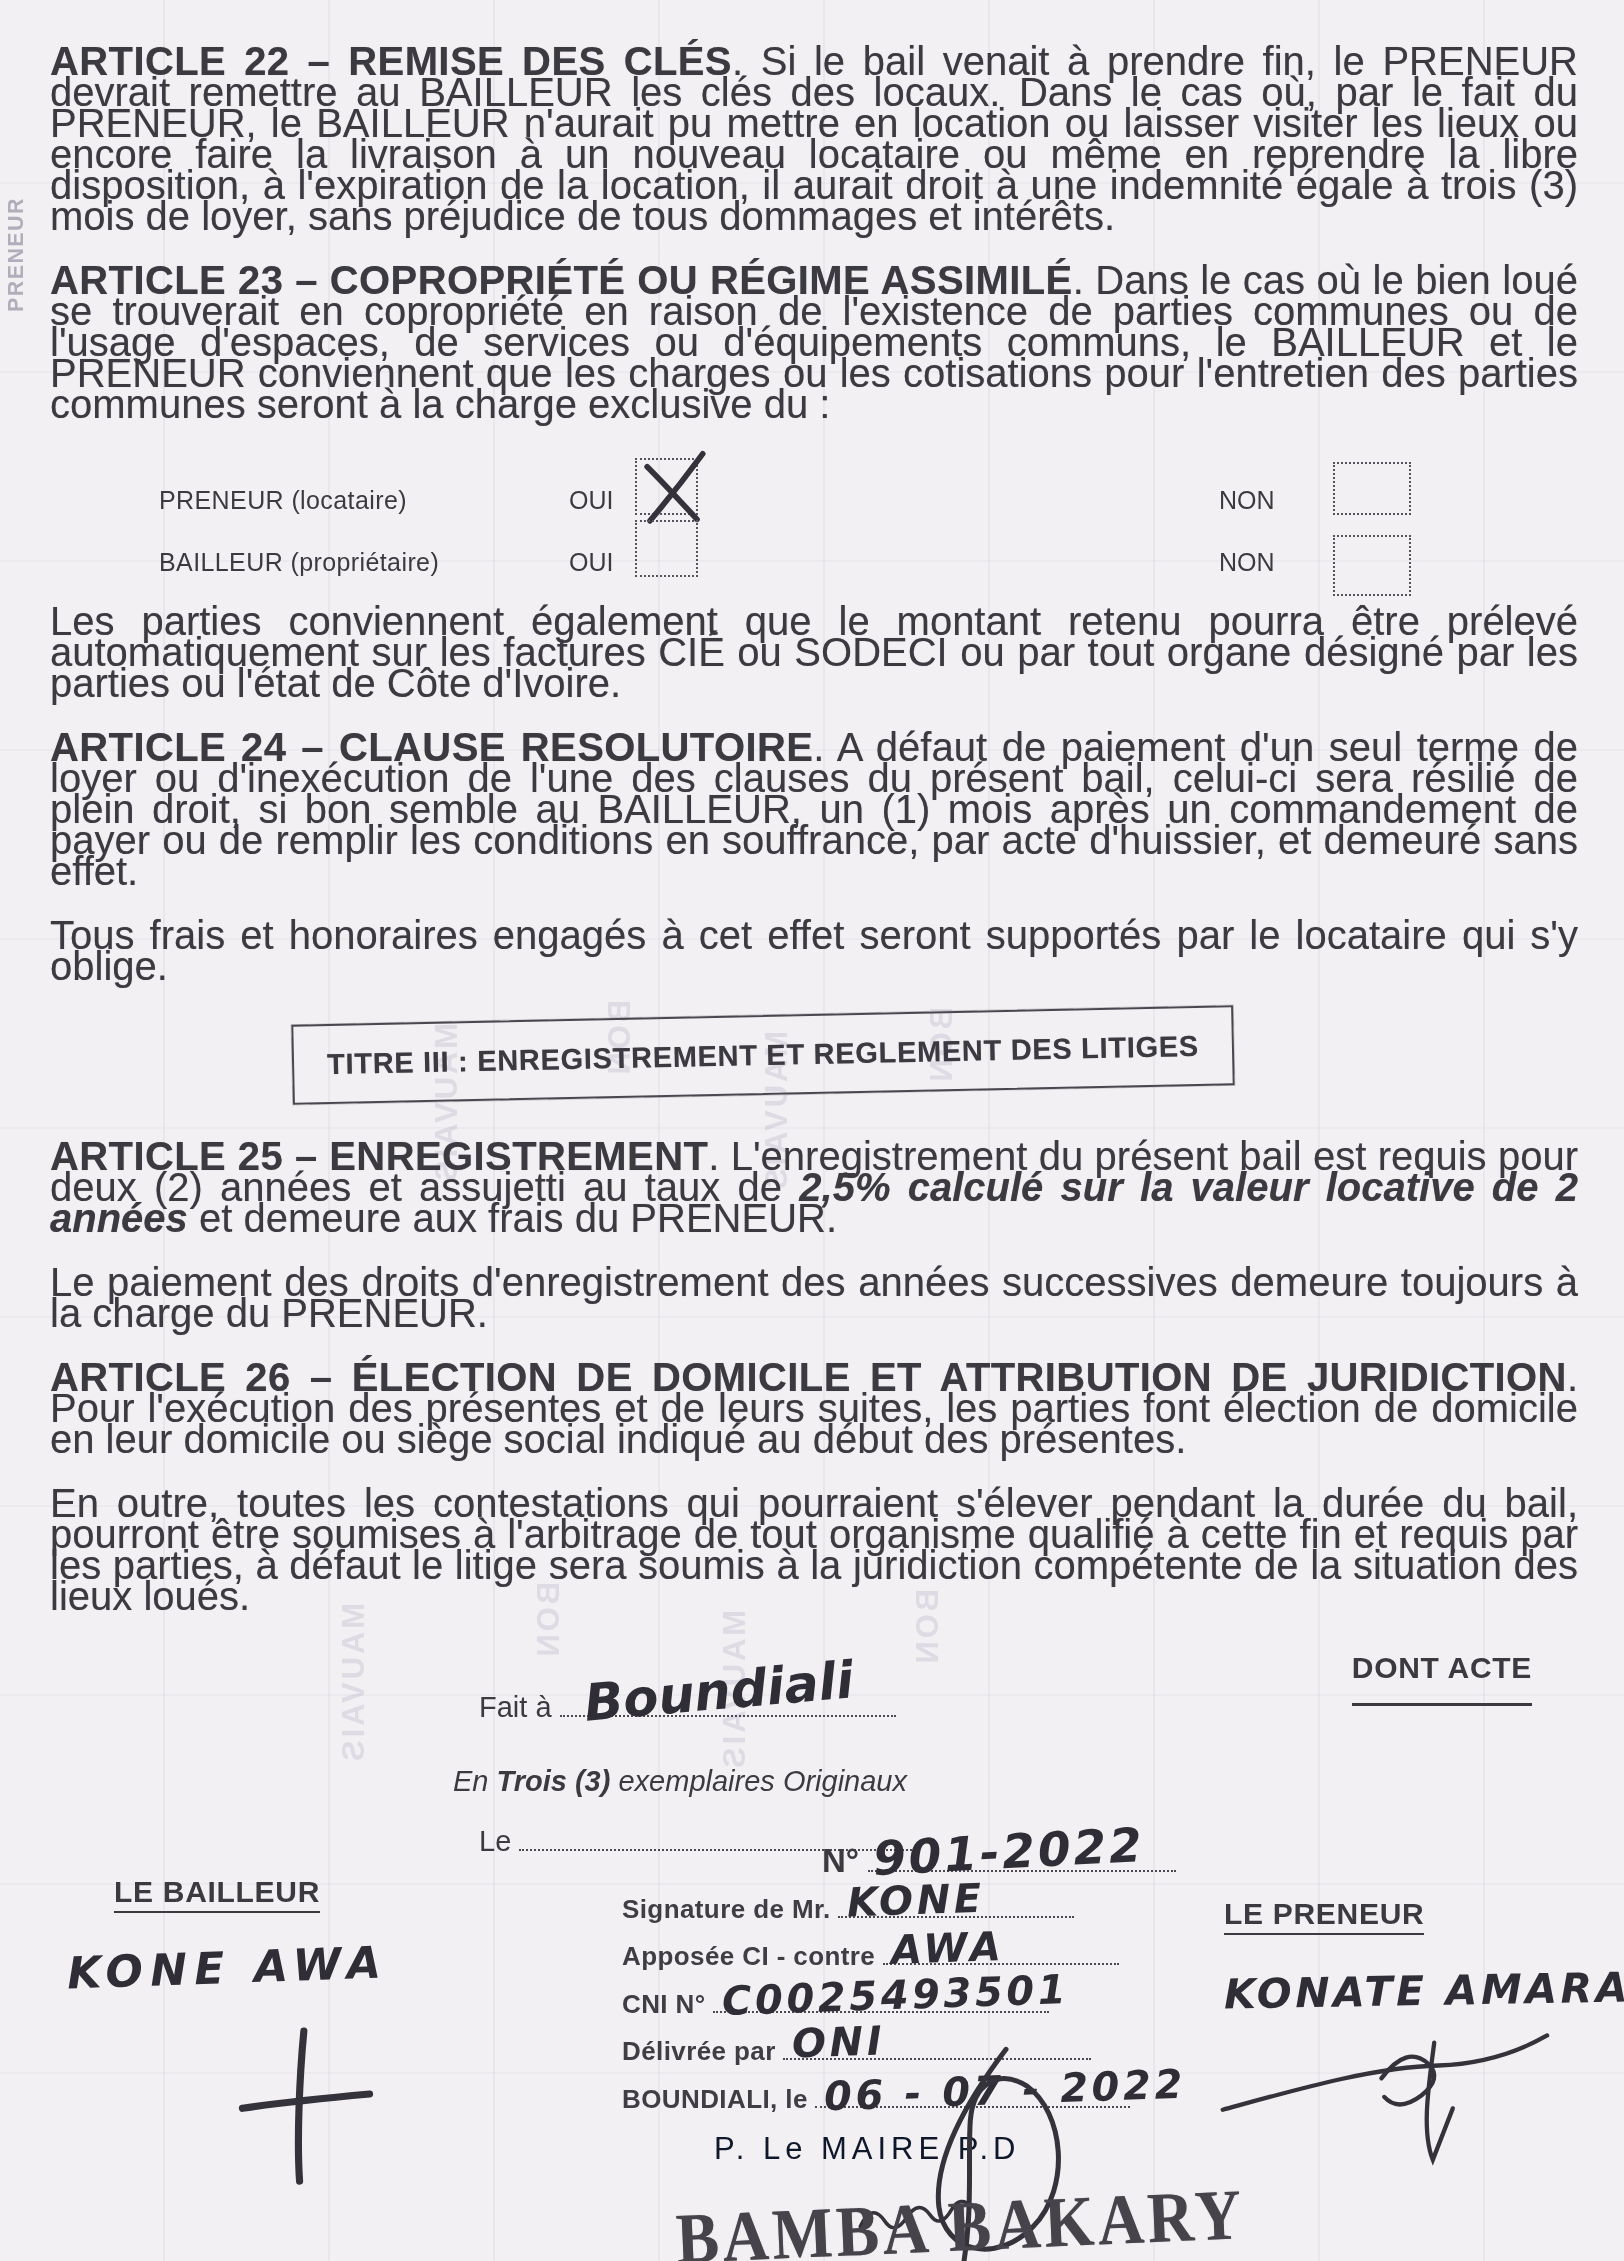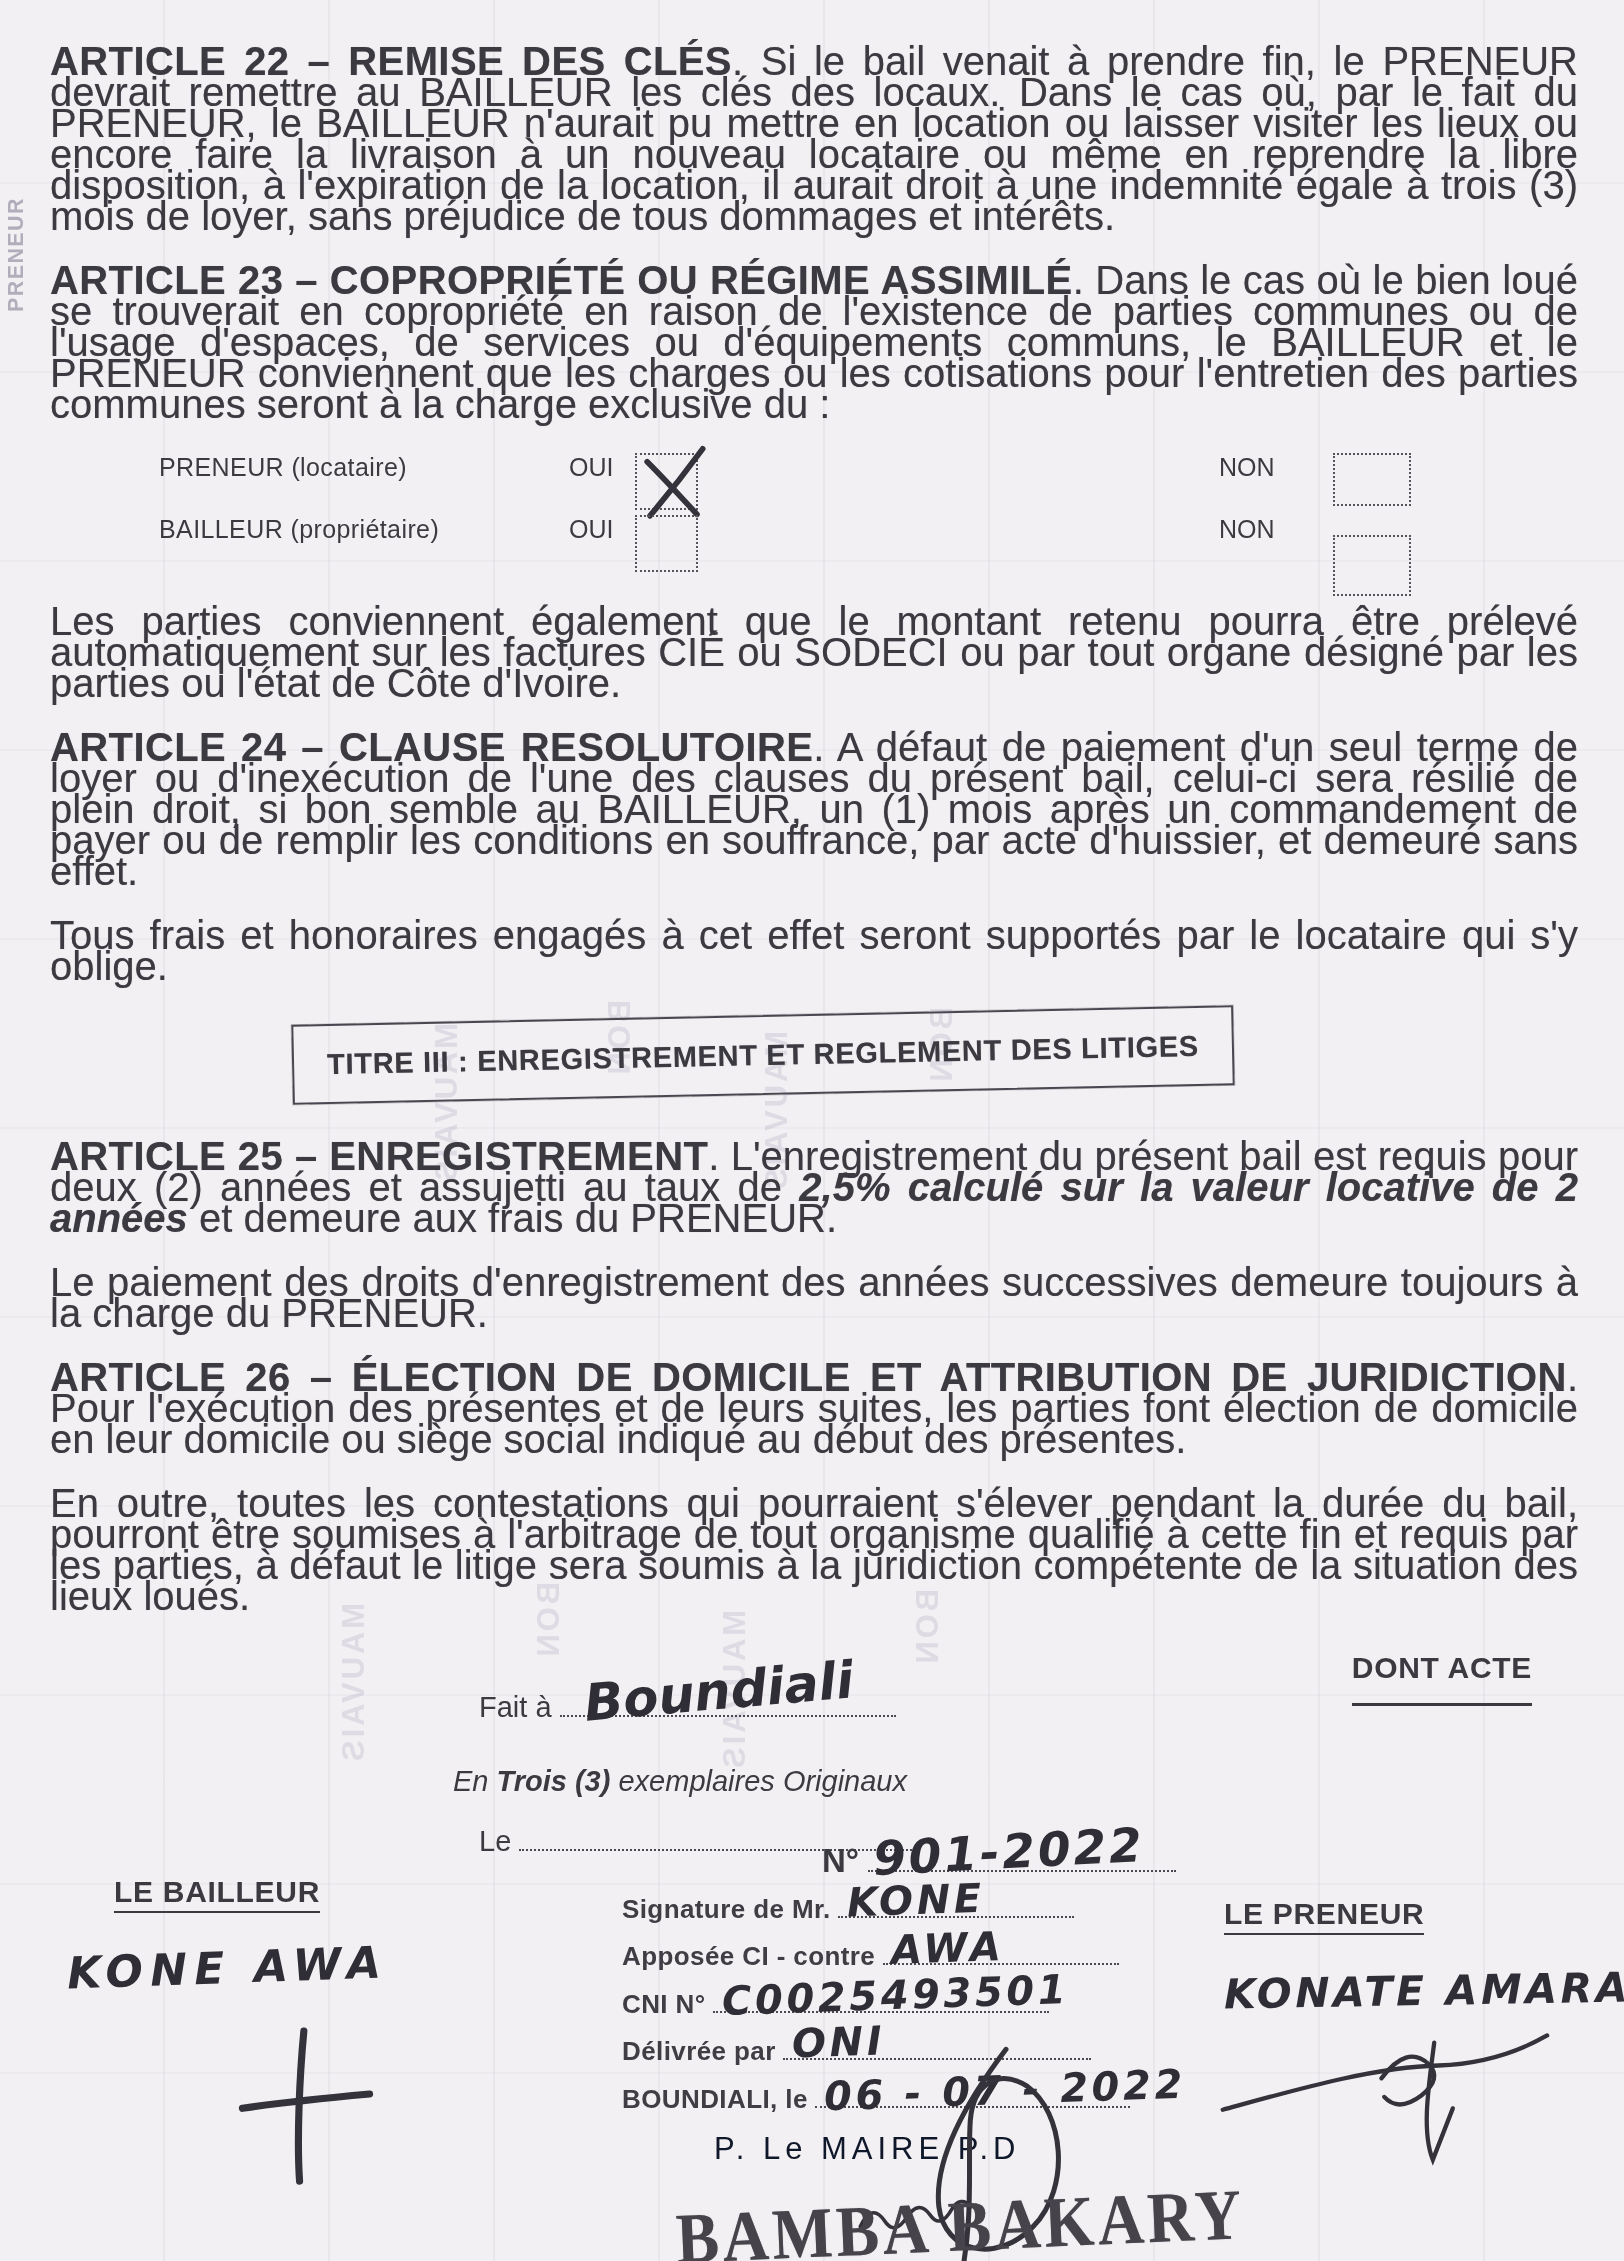--- a/index.html
+++ b/index.html
@@ -39,21 +39,21 @@
     transform-origin:left top;
     white-space:nowrap;pointer-events:none;
   }
   .g1{left:429px;top:1023px;} .g2{left:602px;top:1000px;}
   .g3{left:759px;top:1031px;} .g4{left:924px;top:1007px;}
   .g5{left:336px;top:1603px;} .g6{left:531px;top:1582px;}
   .g7{left:717px;top:1610px;} .g8{left:910px;top:1589px;}
   .g9{left:4.3px;top:312px;font-size:21.5px;letter-spacing:1.4px;color:rgba(100,92,120,.45);transform:rotate(-90deg);}
   
   .cb-section{margin:4.3px 0 29px 0;}
-  .cb-row{position:relative;height:62px;display:flex;align-items:flex-start;margin-left:109px;font-size:25px;}
+  .cb-row{position:relative;height:62px;display:flex;align-items:flex-end;margin-left:109px;font-size:25px;}
   .cb-party{width:400px;letter-spacing:0.4px;}
   .cb-oui{width:66px;margin-left:10px;}
   .cb-box{width:59px;height:53px;border:2.1px dotted #55525c;position:relative;}
   .cb-box svg{position:absolute;left:-2.9px;top:-8.6px;overflow:visible;}
   .cb-non{position:absolute;left:1060px;width:79px;}
   .cb-nonbox{position:absolute;left:1174px;width:74px;height:49px;border:2.1px dotted #55525c;}
   .cb-row.r2 .cb-nonbox{height:57px;top:20px;}
   
   .titre-wrap{margin:7.2px 0 46px 242px;}
   .titre-box{

